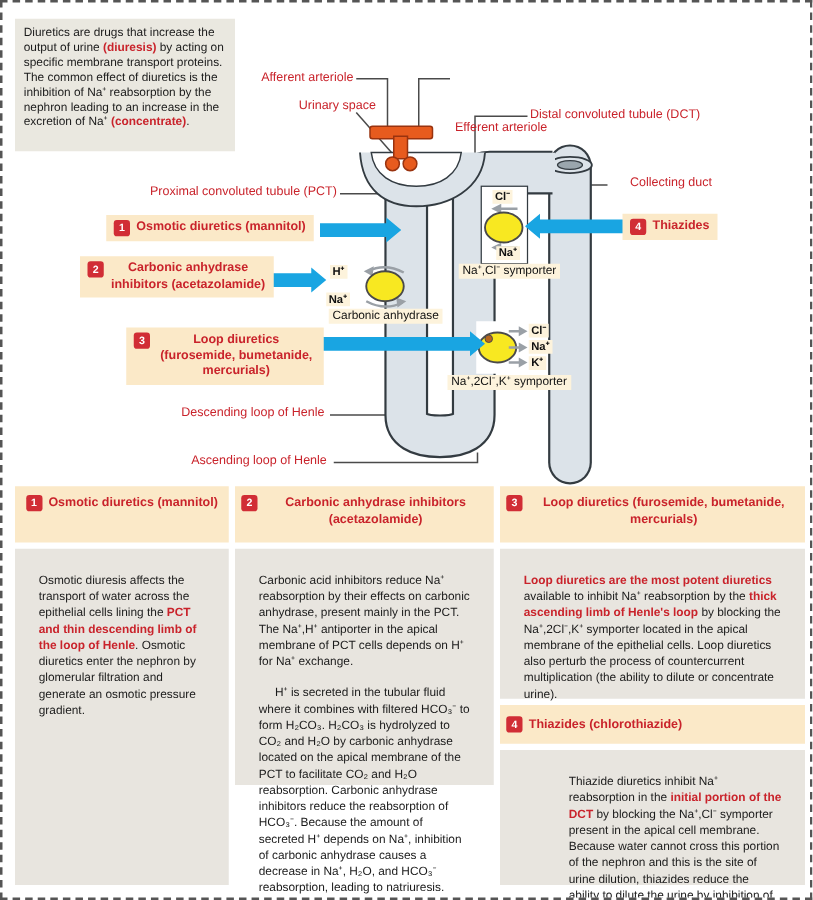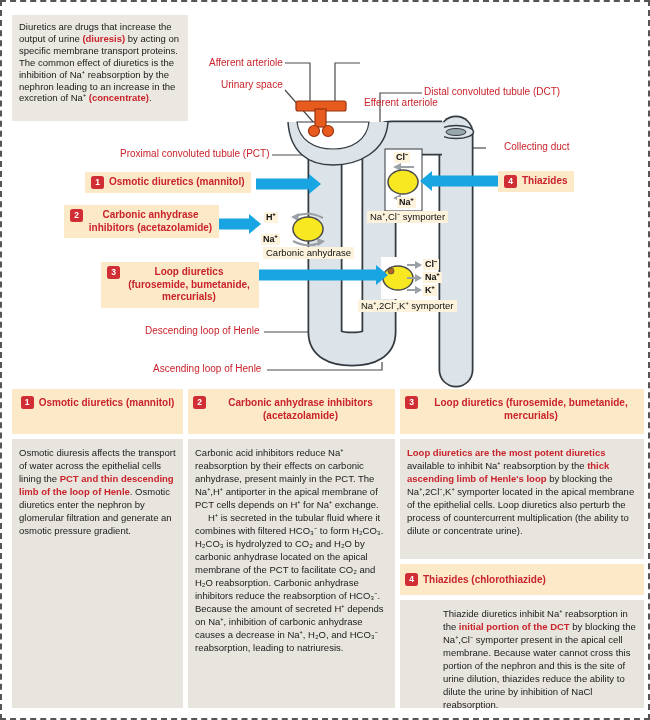--- a/index.html
+++ b/index.html
@@ -36,21 +36,21 @@
   }
   .panel-header{
     position:absolute;background:#fbe9c8;color:#c9232b;font-weight:bold;
     font-size:10px;line-height:13px;box-sizing:border-box;padding:7px 5px 4px 5px;
     display:flex;gap:5px;justify-content:center;text-align:center;align-items:flex-start;
   }
   .panel-body{
     position:absolute;background:#e8e5df;box-sizing:border-box;
     padding:7px 7px;font-size:9.5px;line-height:13px;color:#1a1a1a;
   }
-  .panel-body p{margin:0;}
+  .panel-body p{margin:12px;}
   .panel-body p.indent{text-indent:13px;}
 </style>
 </head>
 <body>
 
 <div class="fig">
 
   <svg width="650" height="386" viewBox="0 0 650 386">
 
     <g stroke="#4a4a4a" stroke-width="1.2" fill="none">
@@ -122,21 +122,21 @@
       <polygon points="212,216.5 247,216.5 247,212 259,222 247,232 247,227.5 212,227.5"></polygon>
       <polygon points="256,267.5 374,267.5 374,263 386,273 374,283 374,278.5 256,278.5"></polygon>
       <polygon points="497,173.5 430,173.5 430,169 418,179 430,189 430,184.5 497,184.5"></polygon>
     </g>
   </svg>
 
   <div class="intro"><span>Diuretics are drugs that increase the output of urine </span><span class="seg-red">(diuresis)</span><span> by acting on specific membrane transport proteins. The common effect of diuretics is the inhibition of Na⁺ reabsorption by the nephron leading to an increase in the excretion of Na⁺ </span><span class="seg-red">(concentrate)</span><span>.</span></div>
 
   <div class="lbl" style="left:207px;top:55px;">Afferent arteriole</div>
   <div class="lbl" style="left:362px;top:55px;margin-top:40px;">Efferent arteriole</div>
-  <div class="lbl" style="left:219px;top:77px;">Urinary space</div>
+  <div class="lbl" style="left:237px;top:77px;">Urinary space</div>
   <div class="lbl" style="left:422px;top:84px;">Distal convoluted tubule (DCT)</div>
   <div class="lbl" style="left:502px;top:139px;">Collecting duct</div>
   <div class="lbl" style="left:118px;top:146px;">Proximal convoluted tubule (PCT)</div>
   <div class="lbl" style="left:143px;top:323px;">Descending loop of Henle</div>
   <div class="lbl" style="left:151px;top:361px;">Ascending loop of Henle</div>
 
   <div class="callout" style="left:83px;top:170px;">
     <span class="badge">1</span>
     <span>Osmotic diuretics (mannitol)</span>
   </div>
@@ -170,21 +170,21 @@
     <span>Osmotic diuretics (mannitol)</span>
   </div>
   <div class="panel-body" style="left:10px;top:437px;width:171px;height:269px;">
     <p><span>Osmotic diuresis affects the transport of water across the epithelial cells lining the </span><span class="seg-red">PCT and thin descending limb of the loop of Henle</span><span>. Osmotic diuretics enter the nephron by glomerular filtration and generate an osmotic pressure gradient.</span></p>
   </div>
 
   <div class="panel-header" style="left:186px;top:387px;width:207px;height:45px;">
     <span class="badge">2</span>
     <span>Carbonic anhydrase inhibitors (acetazolamide)</span>
   </div>
-  <div class="panel-body" style="left:186px;top:437px;width:207px;height:269px;">
+  <div class="panel-body" style="left:186px;top:437px;width:207px;height:189px;">
     <p><span>Carbonic acid inhibitors reduce Na⁺ reabsorption by their effects on carbonic anhydrase, present mainly in the PCT.  The Na⁺,H⁺ antiporter in the apical membrane of PCT cells depends on H⁺ for Na⁺ exchange.</span></p>
     <p class="indent"><span>H⁺ is secreted in the tubular fluid where it combines with filtered HCO₃⁻ to form H₂CO₃. H₂CO₃ is hydrolyzed to CO₂ and H₂O by carbonic anhydrase located on the apical membrane of the PCT to facilitate CO₂ and H₂O reabsorption.  Carbonic anhydrase inhibitors reduce  the reabsorption of HCO₃⁻.  Because the amount of secreted H⁺ depends on Na⁺, inhibition of carbonic anhydrase causes a decrease in Na⁺, H₂O, and HCO₃⁻ reabsorption, leading to natriuresis.</span></p>
   </div>
 
   <div class="panel-header" style="left:398px;top:387px;width:244px;height:45px;">
     <span class="badge">3</span>
     <span>Loop diuretics (furosemide, bumetanide, mercurials)</span>
   </div>
   <div class="panel-body" style="left:398px;top:437px;width:244px;height:120px;">
     <p><span class="seg-red">Loop diuretics are the most potent diuretics</span><span> available to inhibit Na⁺ reabsorption by the </span><span class="seg-red">thick ascending limb of Henle's loop</span><span> by blocking the Na⁺,2Cl⁻,K⁺ symporter located in the apical membrane of the epithelial cells. Loop diuretics also perturb the process of countercurrent multiplication (the ability to dilute or concentrate urine).</span></p>

